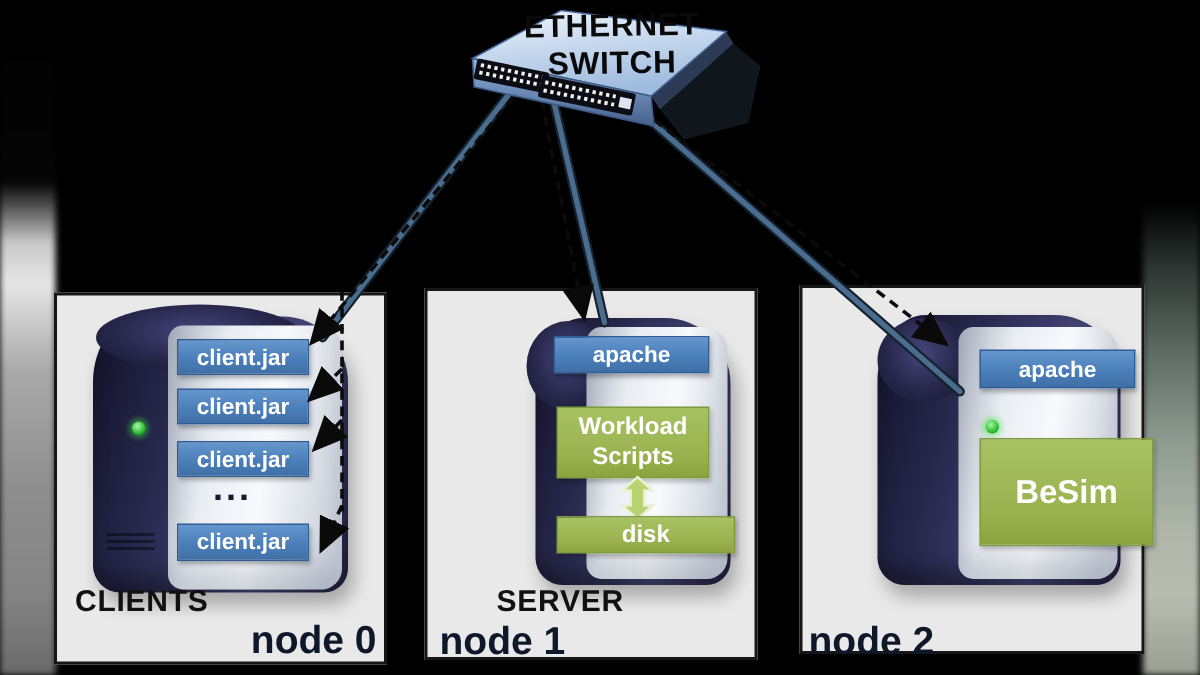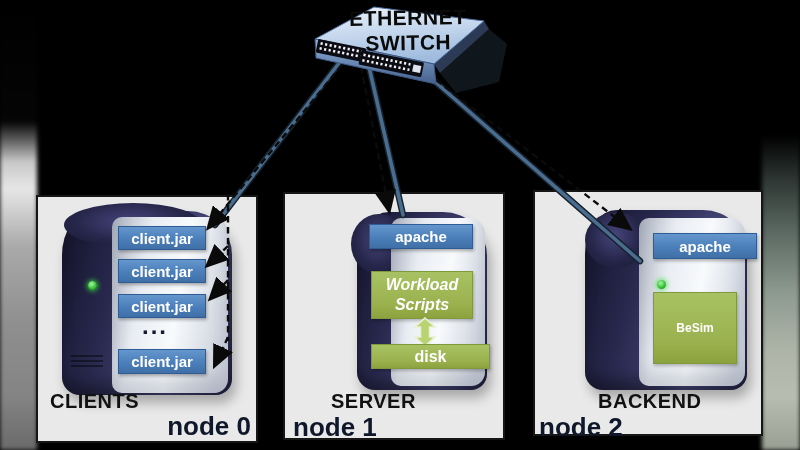--- a/index.html
+++ b/index.html
@@ -79,37 +79,36 @@
     <div class="abox blue" style="left:80px;top:152px;width:88px;height:25px;">client.jar</div>
     <div class="node-title" style="left:12px;top:193px;">CLIENTS</div>
     <div class="node-num" style="right:5px;top:214px;">node 0</div>
   </div>
 
   <div class="panel panel-server">
     <div class="case" style="left:72px;top:18px;width:130px;height:178px;"></div>
     <div class="dome" style="left:66px;top:20px;width:56px;height:60px;"></div>
     <div class="face" style="left:106px;top:24px;width:94px;height:168px;"></div>
     <div class="abox blue" style="left:84px;top:30px;width:104px;height:25px;">apache</div>
-    <div class="abox green" style="left:86px;top:77px;width:102px;height:48px;line-height:1.25;font-style:italic;">Workload Scripts</div>
+    <div class="abox green" style="left:86px;top:77px;width:102px;height:48px;line-height:1.25;">Workload Scripts</div>
     <svg width="24" height="30" style="position:absolute;left:128px;top:123px;">
       <path d="M12,1 L22,10 L16.5,10 L16.5,20 L22,20 L12,29 L2,20 L7.5,20 L7.5,10 L2,10 Z" fill="#b9d372" stroke="#e9f1d2" stroke-width="1.6"></path>
     </svg>
     <div class="abox green" style="left:86px;top:150px;width:119px;height:25px;">disk</div>
     <div class="node-title" style="left:46px;top:196px;">SERVER</div>
     <div class="node-num" style="left:8px;top:218px;">node 1</div>
   </div>
 
   <div class="panel panel-backend">
     <div class="case" style="left:50px;top:18px;width:162px;height:180px;"></div>
     <div class="dome" style="left:50px;top:20px;width:62px;height:56px;"></div>
     <div class="face" style="left:104px;top:26px;width:106px;height:168px;"></div>
     <div class="led" style="left:122px;top:88px;"></div>
     <div class="abox blue" style="left:118px;top:41px;width:104px;height:26px;">apache</div>
-    <div class="abox green" style="left:118px;top:100px;width:84px;height:72px;font-size:12px;">BeSim</div>
-    <div class="node-title" style="left:63px;top:198px;">BACKEND</div>
+    <div class="abox green" style="left:118px;top:100px;width:116px;height:72px;font-size:22px;">BeSim</div>
     <div class="node-num" style="left:4px;top:220px;">node 2</div>
   </div>
 
   <svg class="layer" width="800" height="450" viewBox="0 0 800 450">
     <defs>
       <marker id="ah" markerWidth="10" markerHeight="9" refX="8" refY="4.5" orient="auto">
         <path d="M0,0 L10,4.5 L0,9 Z" fill="#0a0a0a"></path>
       </marker>
     </defs>
     <g stroke-linecap="round">

